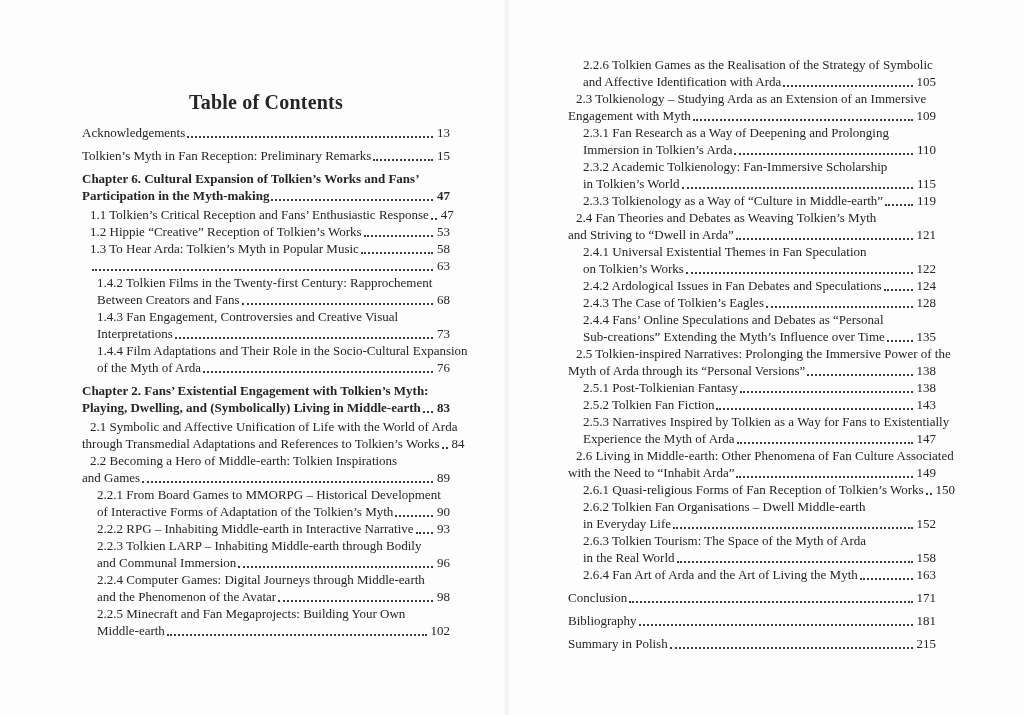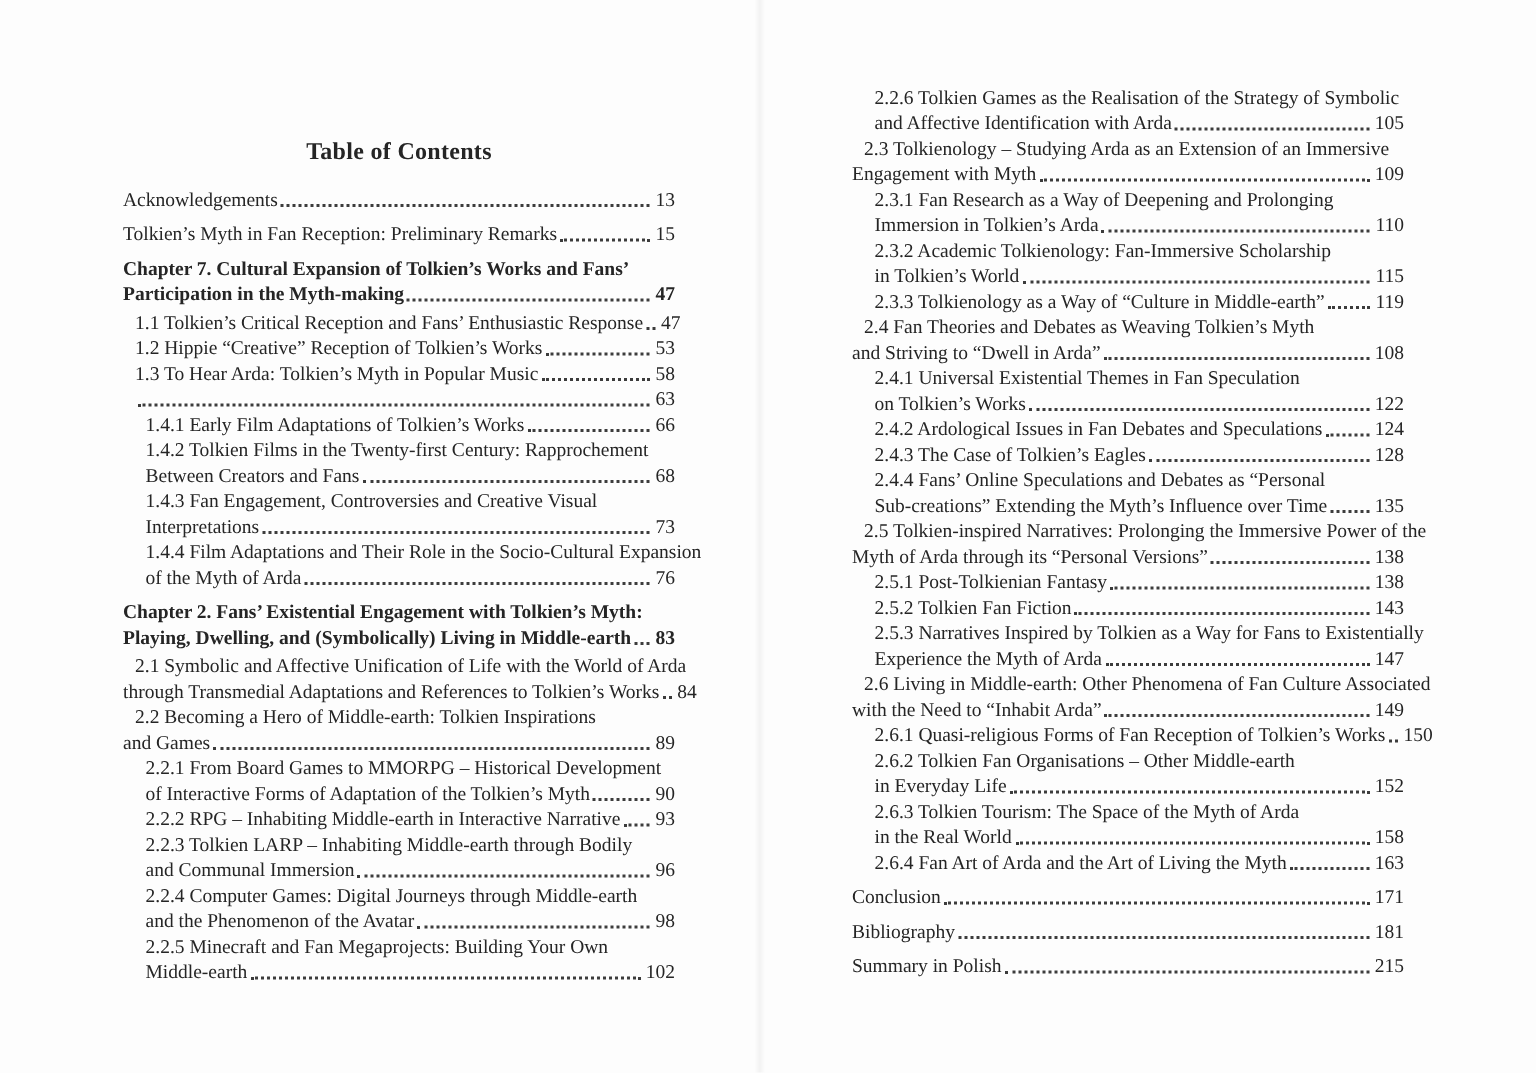--- a/index.html
+++ b/index.html
@@ -12,21 +12,21 @@
   }
   .screen { position: relative; width: 1024px; height: 715px; background: #fdfdfd; }
   .gutter {
     position: absolute; left: 503px; top: 0; width: 7px; height: 715px;
     background: linear-gradient(to right, rgba(0,0,0,0), rgba(0,0,0,0.045), rgba(0,0,0,0));
   }
   .page-content { position: absolute; width: 368px; }
   .page-left  { left: 82px;  top: 93px; }
   .page-right { left: 568px; top: 56px; }
   .toc-title {
-    font-size: 16px; font-weight: 700; text-align: center;
+    font-size: 20px; font-weight: 700; text-align: center;
     margin: 0 0 13px 0; line-height: 18px; letter-spacing: 0.2px;
   }
   .entry { margin: 0; }
   .entry.sp { margin-top: 6px; }
   .entry.chap { font-weight: 700; }
   .entry.chap { margin-bottom: 2px; }
   .line {
     display: flex; align-items: baseline;
     font-size: 13px; line-height: 17px; white-space: nowrap;
   }
@@ -60,21 +60,21 @@
         </div>
         <div class="entry sp">
           <div class="line l0">
             <span class="txt">Tolkien’s Myth in Fan Reception: Preliminary Remarks</span>
             <span class="leader"></span>
             <span class="pg">15</span>
           </div>
         </div>
         <div class="entry chap sp">
           <div class="line l0">
-            <span class="txt">Chapter 7. Cultural Expansion of Tolkien’s Works and Fans’</span>
+            <span class="txt">Chapter 6. Cultural Expansion of Tolkien’s Works and Fans’</span>
           </div>
           <div class="line l0">
             <span class="txt">Participation in the Myth-making</span>
             <span class="leader"></span>
             <span class="pg">47</span>
           </div>
         </div>
         <div class="entry">
           <div class="line l1">
             <span class="txt">1.1 Tolkien’s Critical Reception and Fans’ Enthusiastic Response</span>
@@ -93,27 +93,20 @@
           <div class="line l1">
             <span class="txt">1.3 To Hear Arda: Tolkien’s Myth in Popular Music</span>
             <span class="leader"></span>
             <span class="pg">58</span>
           </div>
         </div>
         <div class="entry">
           <div class="line l1">
             <span class="leader"></span>
             <span class="pg">63</span>
-          </div>
-        </div>
-        <div class="entry">
-          <div class="line l2">
-            <span class="txt">1.4.1 Early Film Adaptations of Tolkien’s Works</span>
-            <span class="leader"></span>
-            <span class="pg">66</span>
           </div>
         </div>
         <div class="entry">
           <div class="line l2">
             <span class="txt">1.4.2 Tolkien Films in the Twenty-first Century: Rapprochement</span>
           </div>
           <div class="line l2">
             <span class="txt">Between Creators and Fans</span>
             <span class="leader"></span>
             <span class="pg">68</span>
@@ -268,21 +261,21 @@
             <span class="pg">119</span>
           </div>
         </div>
         <div class="entry">
           <div class="line l1">
             <span class="txt">2.4 Fan Theories and Debates as Weaving Tolkien’s Myth</span>
           </div>
           <div class="line l0">
             <span class="txt">and Striving to “Dwell in Arda”</span>
             <span class="leader"></span>
-            <span class="pg">108</span>
+            <span class="pg">121</span>
           </div>
         </div>
         <div class="entry">
           <div class="line l2">
             <span class="txt">2.4.1 Universal Existential Themes in Fan Speculation</span>
           </div>
           <div class="line l2">
             <span class="txt">on Tolkien’s Works</span>
             <span class="leader"></span>
             <span class="pg">122</span>
@@ -358,21 +351,21 @@
         </div>
         <div class="entry">
           <div class="line l2">
             <span class="txt">2.6.1 Quasi-religious Forms of Fan Reception of Tolkien’s Works</span>
             <span class="leader"></span>
             <span class="pg">150</span>
           </div>
         </div>
         <div class="entry">
           <div class="line l2">
-            <span class="txt">2.6.2 Tolkien Fan Organisations – Other Middle-earth</span>
+            <span class="txt">2.6.2 Tolkien Fan Organisations – Dwell Middle-earth</span>
           </div>
           <div class="line l2">
             <span class="txt">in Everyday Life</span>
             <span class="leader"></span>
             <span class="pg">152</span>
           </div>
         </div>
         <div class="entry">
           <div class="line l2">
             <span class="txt">2.6.3 Tolkien Tourism: The Space of the Myth of Arda</span>

